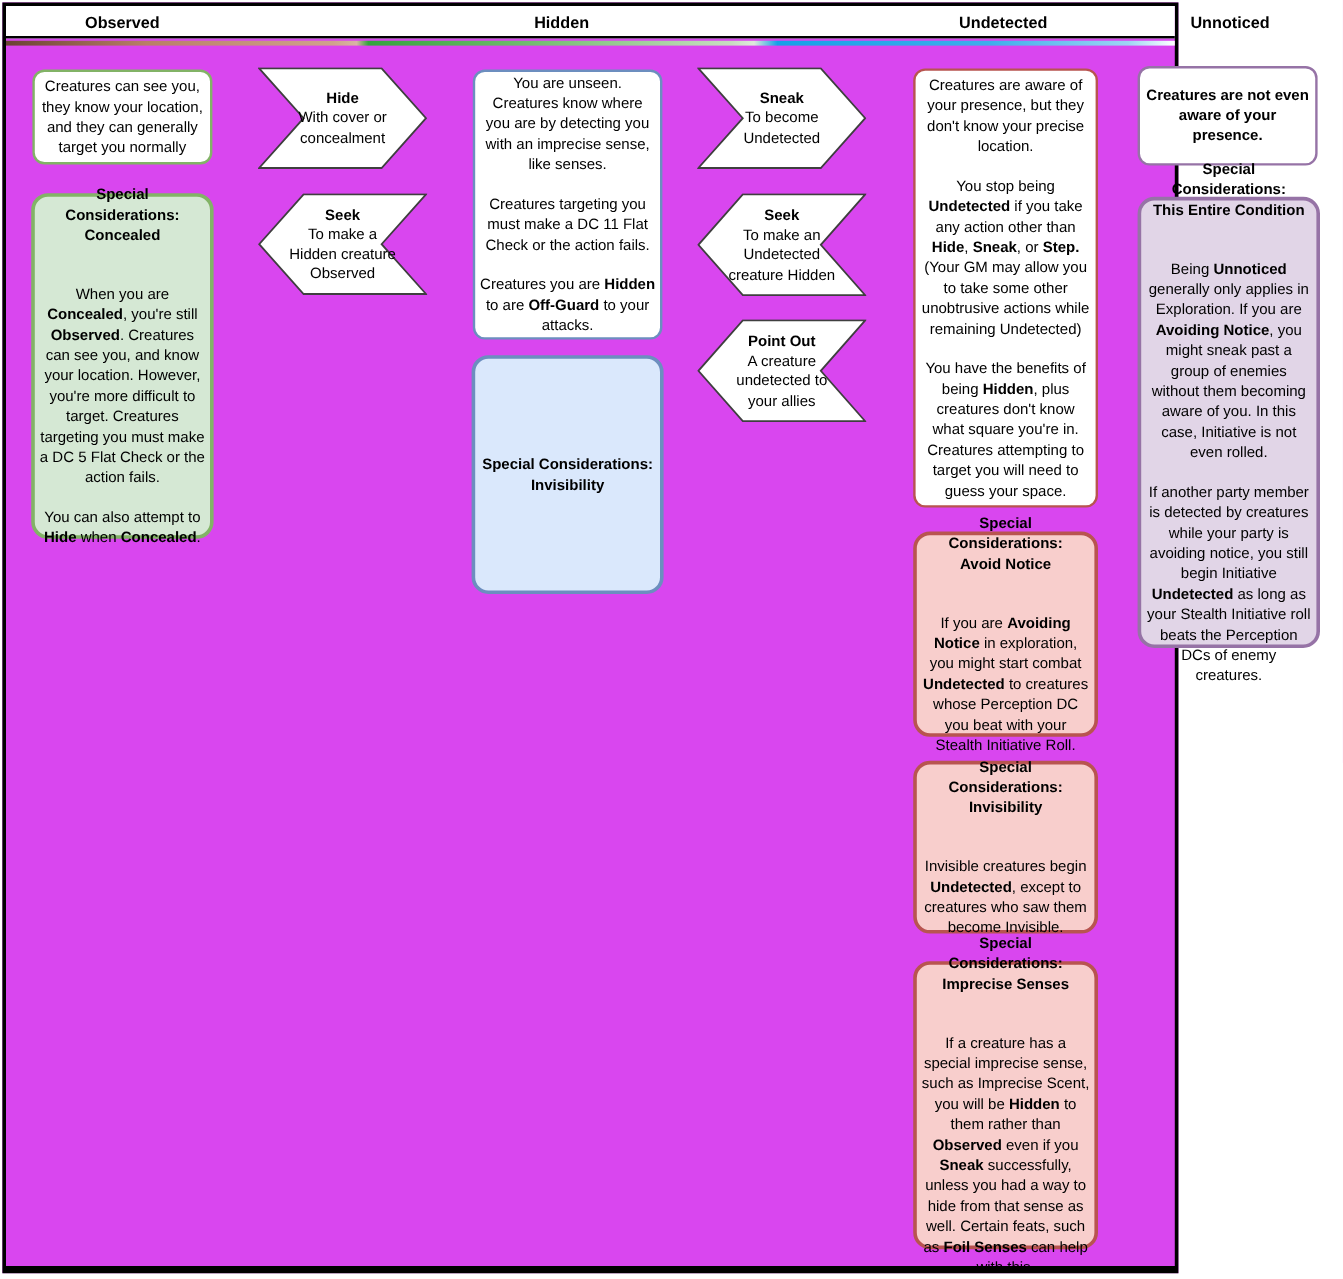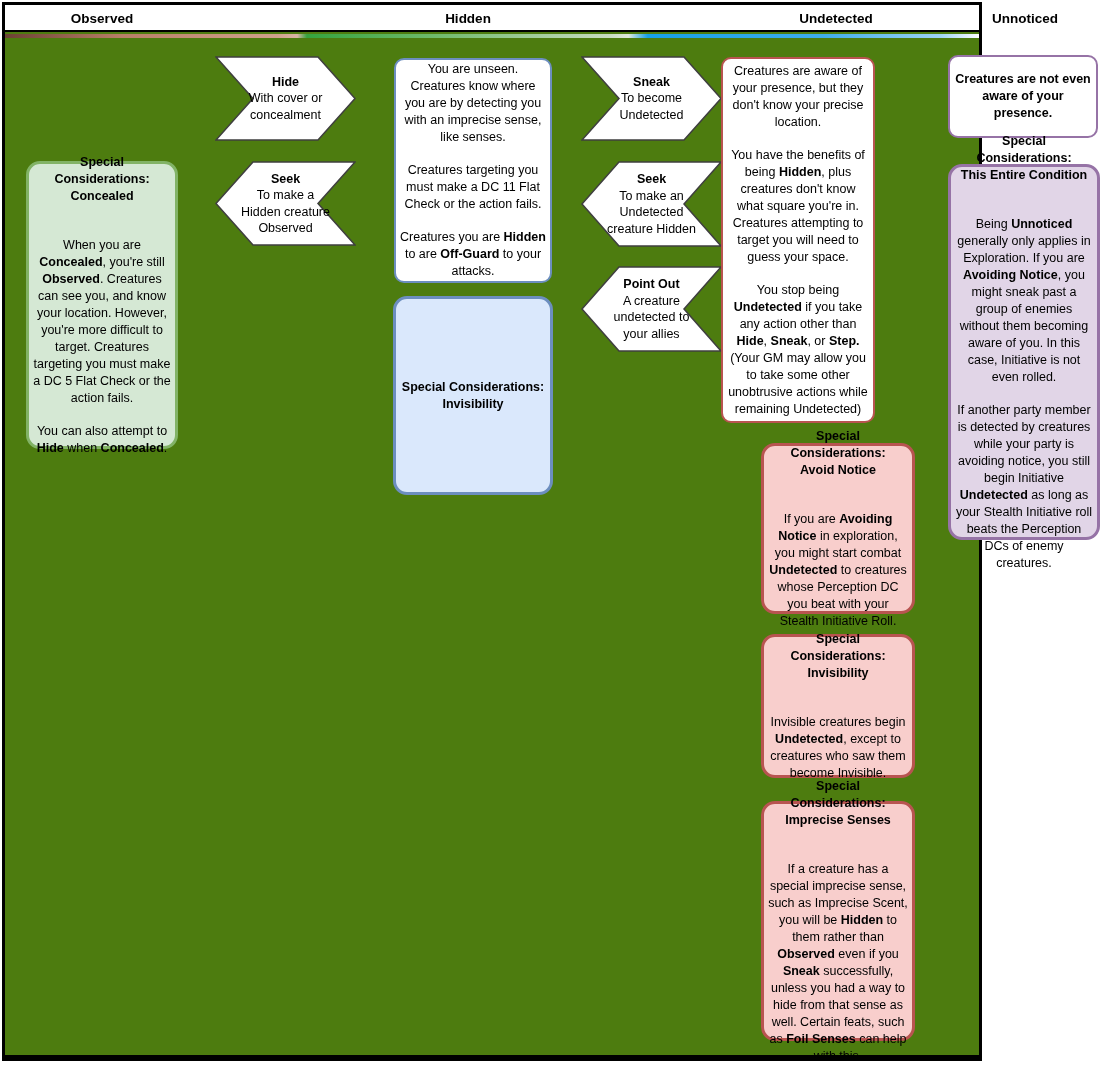--- a/index.html
+++ b/index.html
@@ -1,19 +1,19 @@
 <!DOCTYPE html>
 <html><head>
 <meta charset="utf-8">
 <style>
   * { box-sizing: border-box; margin: 0; padding: 0; }
   body { font-family: "Liberation Sans", sans-serif; background: #ffffff; }
   .canvas { position: relative; width: 1119px; height: 1066px; background: #ffffff; overflow: hidden; }
   .frame { position: absolute; left: 2px; top: 2px; width: 980px; height: 1059px;
-           border: 3px solid #000; border-bottom-width: 6px; border-radius: 0; background: #4d7c0f; }
+           border: 3px solid #000; border-bottom-width: 6px; border-radius: 0; background: #d946ef; }
   .header-band { position: absolute; left: 0; top: 0; width: 100%; height: 27px; background: #fff;
                  border-bottom: 2px solid #000; }
   .col-title { position: absolute; top: 6px; transform: translateX(-50%); font-size: 13.5px; font-weight: bold; color: #000; white-space: nowrap; }
   .swoosh { position: absolute; left: 0; top: 29px; width: 100%; height: 4px;
             background: linear-gradient(to right,
               #6b4233 0%, #b97f67 12%, #d0a28c 28%, #d8b5a4 30%,
               #35a33e 31%, #6fba6b 44%, #c8dcc0 62%, #dfe9db 64%,
               #16a0e8 66%, #3fadeb 84%, #9ed4f3 96%, #ffffff 100%); }
 
   .box { position: absolute; display: flex; align-items: center; justify-content: center;
@@ -48,20 +48,25 @@
   <div class="frame">
 
     <div class="header-band">
       <span class="col-title" style="left:97px">Observed</span>
       <span class="col-title" style="left:463px">Hidden</span>
       <span class="col-title" style="left:831px">Undetected</span>
       <span class="col-title" style="left:1020px">Unnoticed</span>
     </div>
     <div class="swoosh"></div>
 
+    <div class="box thin green-b" style="left:22px; top:53px; width:150px; height:79px;">
+      <div>
+          <p>Creatures can see you, they know your location, and they can generally target you normally</p>
+        </div>
+    </div>
 
     <div class="box thick green-b green-f" style="left:21px; top:156px; width:152px; height:288px;">
       <div>
         <div class="sc-title">Special Considerations:
 Concealed</div>
         <div class="sc-body">
             <p>When you are <b>Concealed</b>, you're still <b>Observed</b>. Creatures can see you, and know your location. However, you're more difficult to target. Creatures targeting you must make a  DC 5 Flat Check or the action fails.</p>
             <p>You can also attempt to <b>Hide</b> when <b>Concealed</b>.</p>
           </div>
       </div>
@@ -133,25 +138,25 @@
         <polygon points="140,1 38,1 1,43 38,85 140,85 103,43" fill="#ffffff" stroke="#3f3f3f" stroke-width="1.5"></polygon>
       </svg>
       <div class="chev-text">
         <div class="chev-title">Point Out</div>
         <div class="chev-sub">A creature
 undetected to
 your allies</div>
       </div>
     </div>
 
-    <div class="box thin red-b" style="left:716px; top:52px; width:154px; height:366px;text-align:center;">
+    <div class="box thin red-b" style="left:756px; top:52px; width:154px; height:366px;text-align:center;">
       <div>
           <p>Creatures are aware of your presence, but they don't know your precise location.</p>
+          <p>You stop being <b>Undetected</b> if you take any action other than <b>Hide</b>, <b>Sneak</b>, or <b>Step.</b> (Your GM may allow you to take some other unobtrusive actions while remaining Undetected)</p>
           <p>You have the benefits of being <b>Hidden</b>, plus creatures don't know what square you're in. Creatures attempting to target you will need to guess your space.</p>
-          <p>You stop being <b>Undetected</b> if you take any action other than <b>Hide</b>, <b>Sneak</b>, or <b>Step.</b> (Your GM may allow you to take some other unobtrusive actions while remaining Undetected)</p>
         </div>
     </div>
 
     <div class="box thick red-b red-f" style="left:756px; top:438px; width:154px; height:171px;">
       <div>
         <div class="sc-title">Special Considerations:
 Avoid Notice</div>
         <div class="sc-body">
             <p>If you are <b>Avoiding Notice</b> in exploration, you might start combat <b>Undetected</b> to creatures whose Perception DC you beat with your Stealth Initiative Roll.</p>
           </div>

